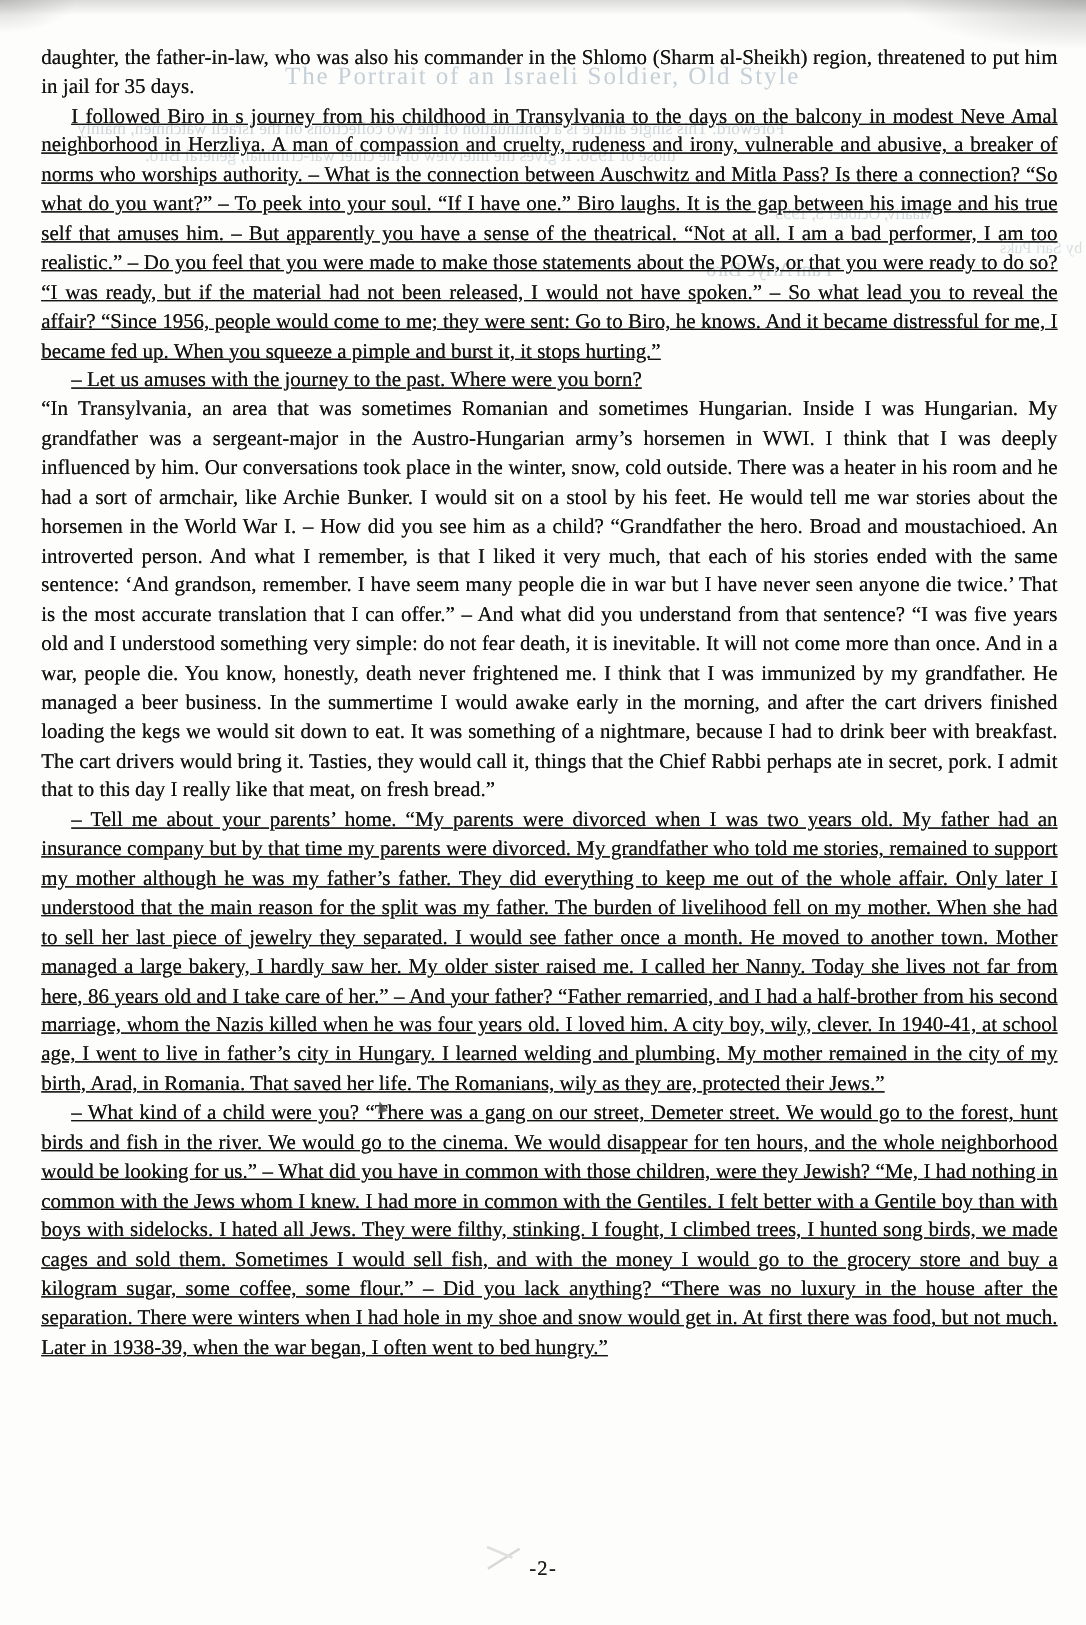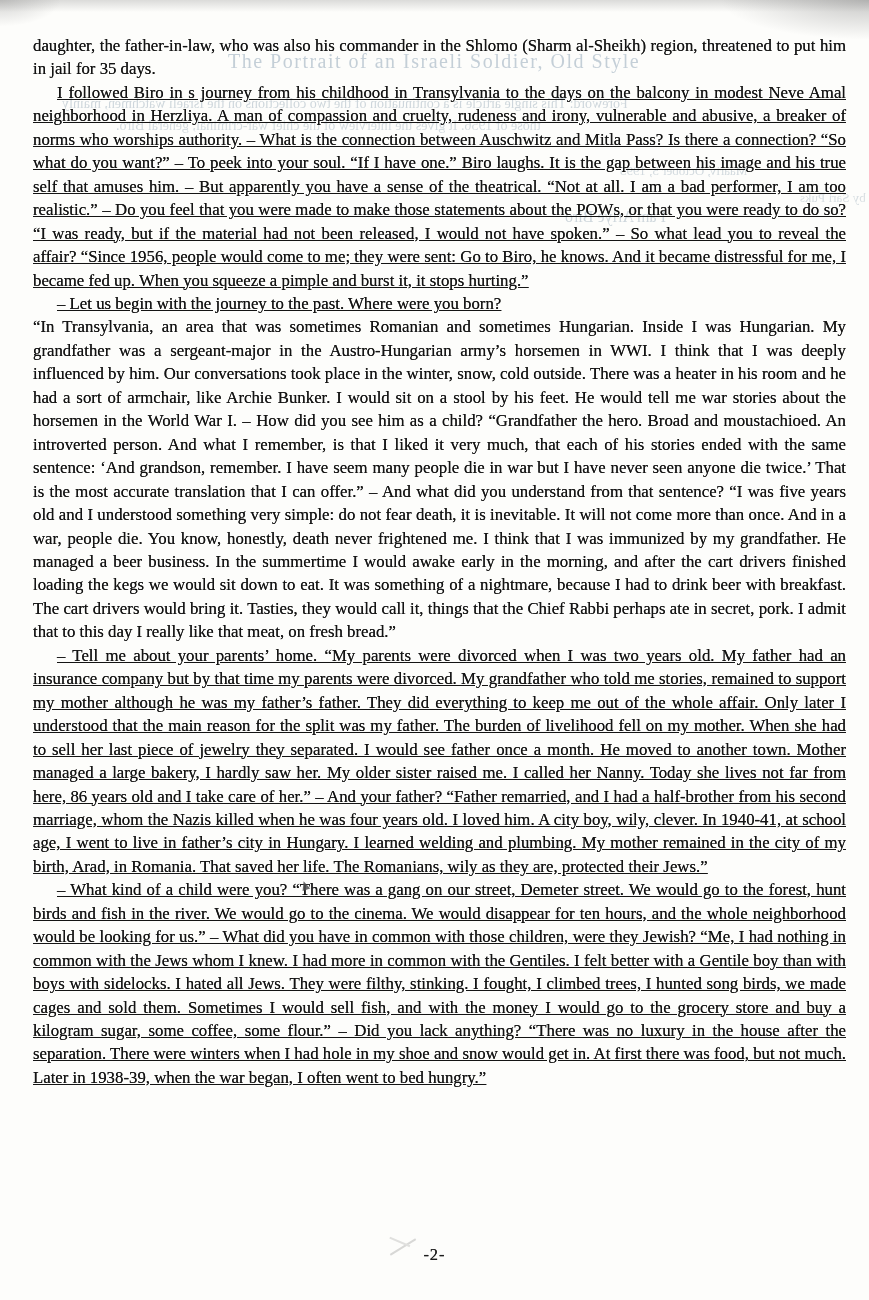--- a/index.html
+++ b/index.html
@@ -106,21 +106,21 @@
   <div class="ghost ghost-title">The Portrait of an Israeli Soldier, Old Style</div>
   <div class="ghost ghost-foreword1 mirrored">Foreword: This single article is a continuation of the two collections on the Israeli watchmen, mainly</div>
   <div class="ghost ghost-foreword2 mirrored">those of 1956. It gives the interview of the chief war-criminal, general Biro.</div>
   <div class="ghost ghost-source mirrored">Maariv, October 5, 1995</div>
   <div class="ghost ghost-byline mirrored">by Sari Puks</div>
   <div class="ghost ghost-heading mirrored">I am Ariye Biro</div>
 
   <div class="text-block">
       <p class="para">daughter, the father-in-law, who was also his commander in the Shlomo (Sharm al-Sheikh) region, threatened to put him in jail for 35 days.</p>
       <p class="para indent">I followed Biro in s journey from his childhood in Transylvania to the days on the balcony in modest Neve Amal neighborhood in Herzliya. A man of compassion and cruelty, rudeness and irony, vulnerable and abusive, a breaker of norms who worships authority. – What is the connection between Auschwitz and Mitla Pass? Is there a connection? “So what do you want?” – To peek into your soul. “If I have one.” Biro laughs. It is the gap between his image and his true self that amuses him. – But apparently you have a sense of the theatrical. “Not at all. I am a bad performer, I am too realistic.” – Do you feel that you were made to make those statements about the POWs, or that you were ready to do so? “I was ready, but if the material had not been released, I would not have spoken.” – So what lead you to reveal the affair? “Since 1956, people would come to me; they were sent: Go to Biro, he knows. And it became distressful for me, I became fed up. When you squeeze a pimple and burst it, it stops hurting.”</p>
-      <p class="para indent">– Let us begin with the journey to the past. Where were you born?</p>
+      <p class="para indent">– Let us amuses with the journey to the past. Where were you born?</p>
       <p class="para">“In Transylvania, an area that was sometimes Romanian and sometimes Hungarian. Inside I was Hungarian. My grandfather was a sergeant-major in the Austro-Hungarian army’s horsemen in WWI. I think that I was deeply influenced by him. Our conversations took place in the winter, snow, cold outside. There was a heater in his room and he had a sort of armchair, like Archie Bunker. I would sit on a stool by his feet. He would tell me war stories about the horsemen in the World War I. – How did you see him as a child? “Grandfather the hero. Broad and moustachioed. An introverted person. And what I remember, is that I liked it very much, that each of his stories ended with the same sentence: ‘And grandson, remember. I have seem many people die in war but I have never seen anyone die twice.’ That is the most accurate translation that I can offer.” – And what did you understand from that sentence? “I was five years old and I understood something very simple: do not fear death, it is inevitable. It will not come more than once. And in a war, people die. You know, honestly, death never frightened me. I think that I was immunized by my grandfather. He managed a beer business. In the summertime I would awake early in the morning, and after the cart drivers finished loading the kegs we would sit down to eat. It was something of a nightmare, because I had to drink beer with breakfast. The cart drivers would bring it. Tasties, they would call it, things that the Chief Rabbi perhaps ate in secret, pork. I admit that to this day I really like that meat, on fresh bread.”</p>
       <p class="para indent">– Tell me about your parents’ home. “My parents were divorced when I was two years old. My father had an insurance company but by that time my parents were divorced. My grandfather who told me stories, remained to support my mother although he was my father’s father. They did everything to keep me out of the whole affair. Only later I understood that the main reason for the split was my father. The burden of livelihood fell on my mother. When she had to sell her last piece of jewelry they separated. I would see father once a month. He moved to another town. Mother managed a large bakery, I hardly saw her. My older sister raised me. I called her Nanny. Today she lives not far from here, 86 years old and I take care of her.” – And your father? “Father remarried, and I had a half-brother from his second marriage, whom the Nazis killed when he was four years old. I loved him. A city boy, wily, clever. In 1940-41, at school age, I went to live in father’s city in Hungary. I learned welding and plumbing. My mother remained in the city of my birth, Arad, in Romania. That saved her life. The Romanians, wily as they are, protected their Jews.”</p>
       <p class="para indent">– What kind of a child were you? “There was a gang on our street, Demeter street. We would go to the forest, hunt birds and fish in the river. We would go to the cinema. We would disappear for ten hours, and the whole neighborhood would be looking for us.” – What did you have in common with those children, were they Jewish? “Me, I had nothing in common with the Jews whom I knew. I had more in common with the Gentiles. I felt better with a Gentile boy than with boys with sidelocks. I hated all Jews. They were filthy, stinking. I fought, I climbed trees, I hunted song birds, we made cages and sold them. Sometimes I would sell fish, and with the money I would go to the grocery store and buy a kilogram sugar, some coffee, some flour.” – Did you lack anything? “There was no luxury in the house after the separation. There were winters when I had hole in my shoe and snow would get in. At first there was food, but not much. Later in 1938-39, when the war began, I often went to bed hungry.”</p>
     </div>
 
   <div class="artifact-cursor"></div>
   <div class="artifact-x"></div>
 
   <div class="page-number">-2-</div>
 </div>

